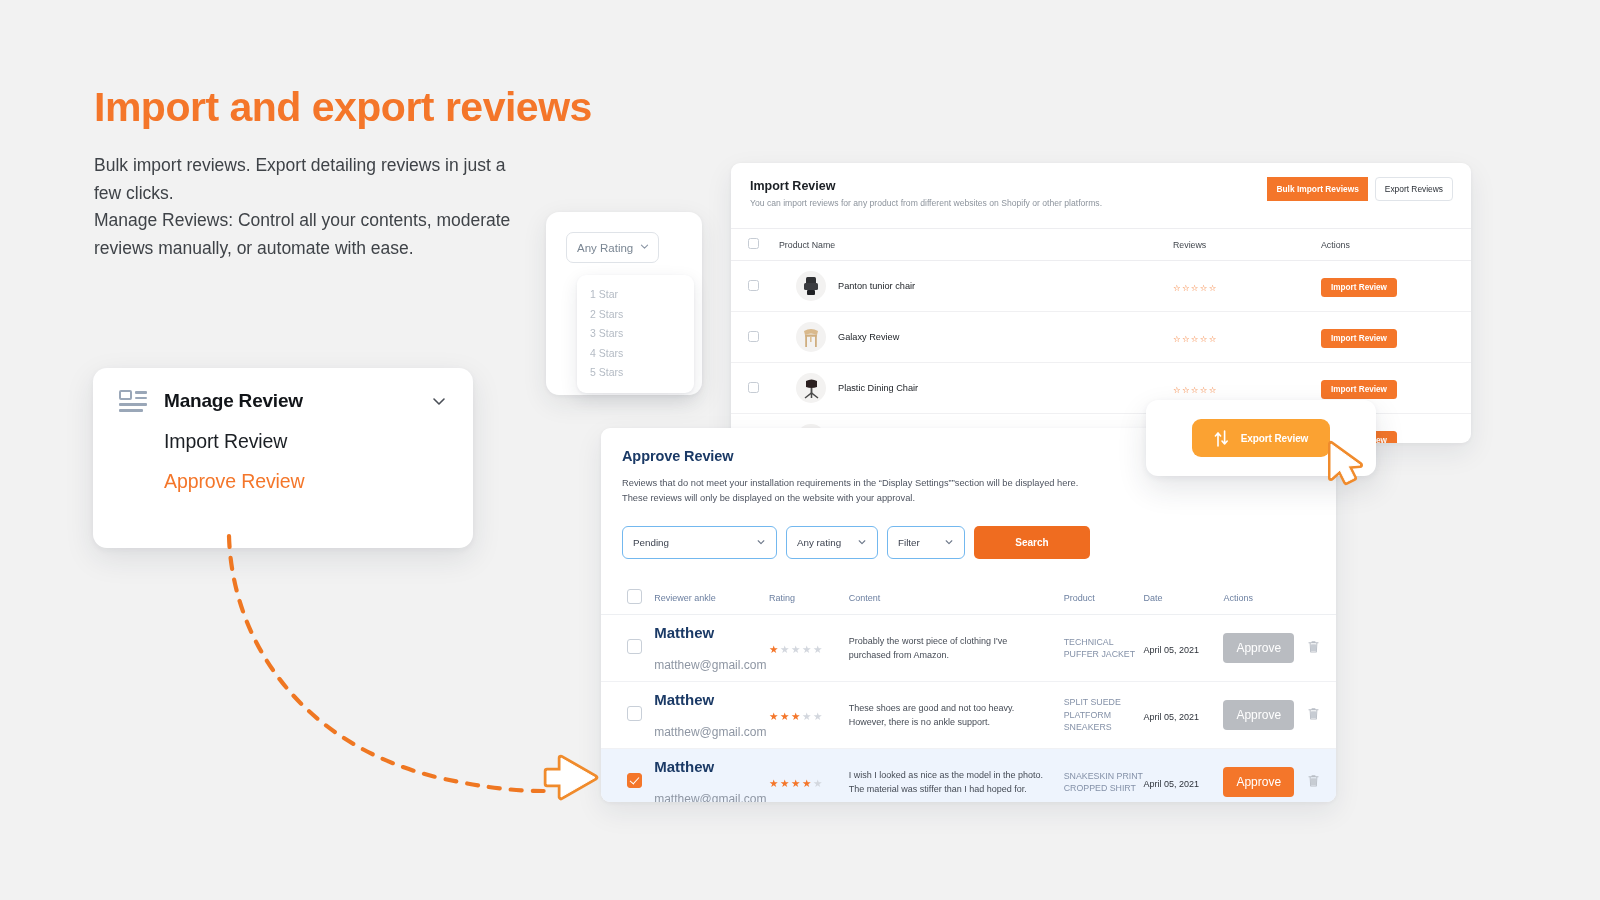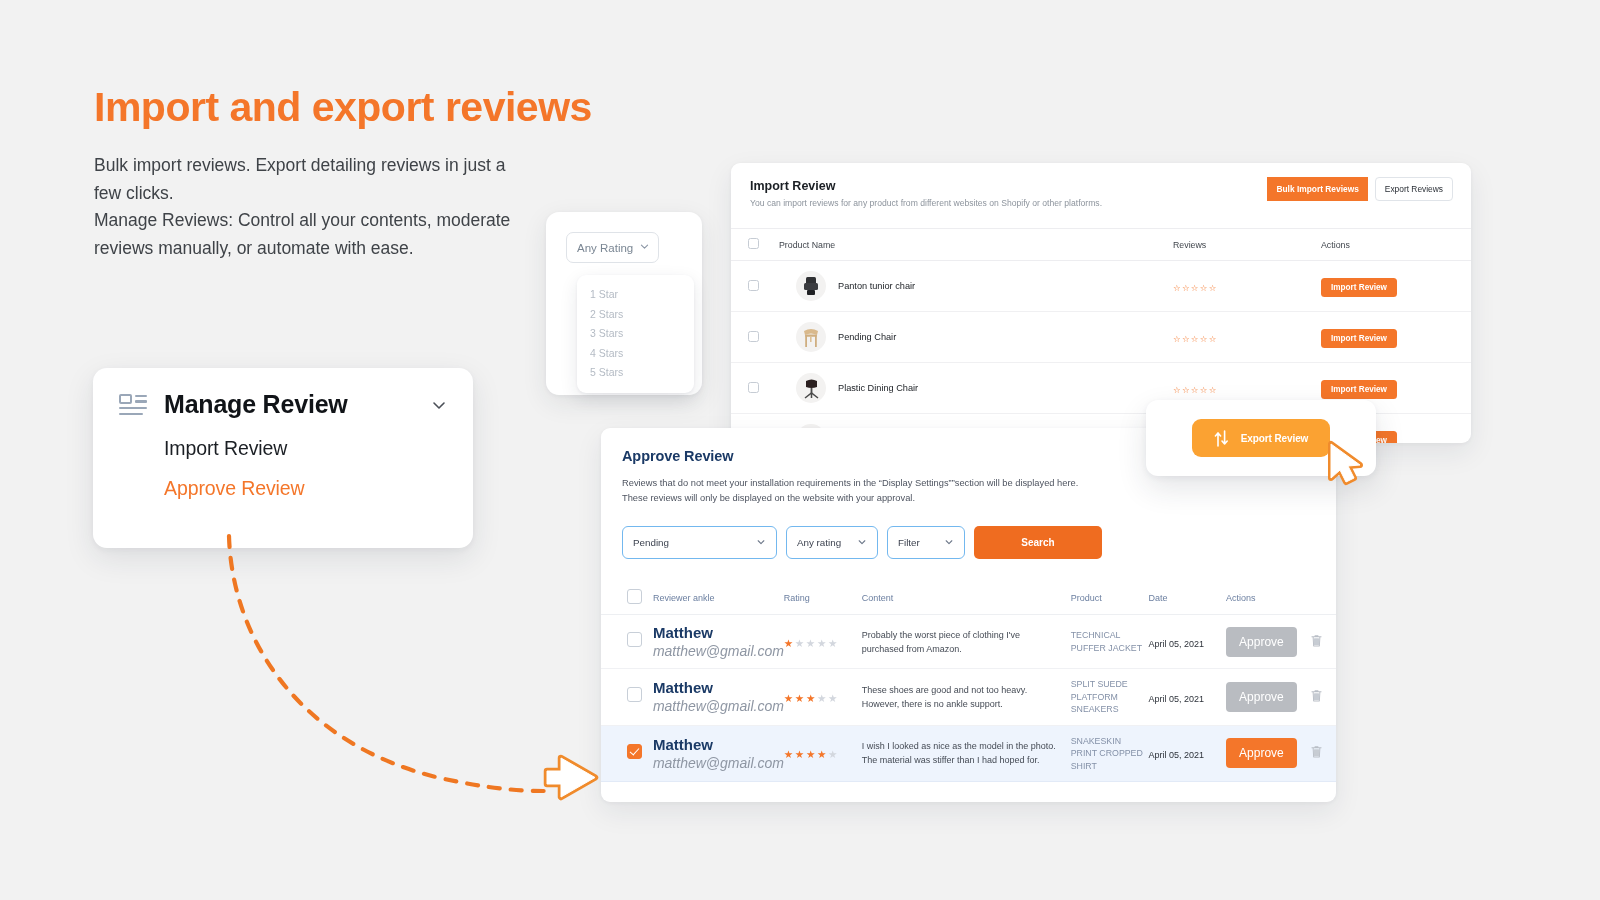--- a/index.html
+++ b/index.html
@@ -27,21 +27,21 @@
   
   .manage-card {
     position: absolute; left: 93px; top: 368px; width: 380px; height: 180px;
     background: #fff; border-radius: 14px;
     box-shadow: 0 10px 30px rgba(30,40,60,.10), 0 2px 6px rgba(30,40,60,.05);
     padding: 22px 26px;
   }
   .manage-head { display: flex; align-items: center; gap: 17px; }
   .list-icon { width: 28px; height: 22px; position: relative; flex: none; }
   .list-icon i { position: absolute; background: #9aa7b8; display: block; border-radius: 1px; }
-  .manage-title { font-size: 25px; font-weight: 700; color: #111418; letter-spacing: -0.2px; }
+  .manage-title { font-size: 19px; font-weight: 700; color: #111418; letter-spacing: -0.2px; }
   .chev-big { margin-left: auto; width: 16px; height: 16px; }
   .chev-big svg { display: block; }
   .manage-item {
     margin-top: 18px; padding-left: 45px;
     font-size: 19.5px; font-weight: 500; color: #1b1f24; letter-spacing: -0.1px;
   }
   .manage-item.active { color: #f4762a; margin-top: 17px; }
 
   
   .rating-card {
@@ -143,21 +143,21 @@
     height: 33px; border: 1px solid #73b8ef; border-radius: 6px; background: #fff;
     display: flex; align-items: center; padding: 0 10px; gap: 8px;
     font-size: 9.8px; color: #3d4350;
   }
   .f-sel.w1 { width: 155px; }
   .f-sel.w2 { width: 92px; }
   .f-sel.w3 { width: 78px; }
   .f-sel .chev { margin-left: auto; }
   .f-sel.w2 .chev, .f-sel.w3 .chev { margin-left: auto; }
   .btn-search {
-    width: 128px; height: 33px; background: #ef6c20; color: #fff; border: none;
+    width: 116px; height: 33px; background: #ef6c20; color: #fff; border: none;
     border-radius: 5px; font-size: 10px; font-weight: 600; font-family: inherit;
   }
   .atable { width: 100%; border-collapse: collapse; margin-top: 22px; }
   .atable th {
     text-align: left; font-size: 9px; font-weight: 500; color: #6b7fa0;
     padding: 8px 0; border-bottom: 1px solid #edeff2;
   }
   .atable td { padding: 9px 0; border-bottom: 1px solid #f0f1f4; vertical-align: middle; }
   .atable tr.sel td { background: #eef4fd; border-bottom-color: #e2eaf7; }
   .ac-chk { width: 52px; padding-left: 26px !important; }
@@ -169,21 +169,21 @@
   .ac-act { width: 110px; }
   .chk-lg { width: 15px; height: 15px; border: 1px solid #c8cfd8; border-radius: 3px; background: #fff; display: inline-block; }
   .chk-lg.on {
     background: #f4762a; border-color: #f4762a; position: relative;
   }
   .chk-lg.on::after {
     content: ""; position: absolute; left: 4px; top: 1.5px; width: 4px; height: 8px;
     border: solid #fff; border-width: 0 1.7px 1.7px 0; transform: rotate(42deg);
   }
   .rv-name { font-size: 15px; font-weight: 700; color: #1b3a66; }
-  .rv-mail { font-size: 14px; color: #8e96a3; margin-top: 2px; font-style: italic; }
+  .rv-mail { font-size: 12px; color: #8e96a3; margin-top: 17px; }
   .stars-lg { font-size: 10.5px; letter-spacing: 1.6px; color: #d3d7de; }
   .stars-lg b { color: #f4762a; font-weight: normal; }
   .rv-content { font-size: 9px; color: #454b55; line-height: 14px; }
   .rv-prod { font-size: 8.8px; color: #8491a8; line-height: 12.5px; }
   .rv-date { font-size: 9px; color: #2d323a; }
   .rv-actions { display: flex; align-items: center; gap: 14px; }
   .btn-approve {
     background: #b9bcc1; color: #fff; border: none; border-radius: 4px;
     font-size: 12px; font-weight: 500; padding: 8px 13px; font-family: inherit;
   }
@@ -284,21 +284,21 @@
               <div class="prod">
                 <span class="thumb">
                   <svg width="20" height="21" viewBox="0 0 20 21">
                     <path d="M3 4 Q10 0 17 4 L16 8 Q10 5 4 8 Z" fill="#d9b98c"></path>
                     <rect x="4" y="7.5" width="12" height="2.2" rx="1" fill="#cfae80"></rect>
                     <rect x="4.2" y="9" width="1.8" height="11" fill="#cfae80"></rect>
                     <rect x="14" y="9" width="1.8" height="11" fill="#cfae80"></rect>
                     <rect x="9" y="9" width="1.6" height="6" fill="#dcc096"></rect>
                   </svg>
                 </span>
-                <span class="prod-name">Pending Chair</span>
+                <span class="prod-name">Galaxy Review</span>
               </div>
             </td>
             <td class="col-rev"><span class="stars-sm">☆☆☆☆☆</span></td>
             <td class="col-act"><button class="btn-import">Import Review</button></td>
           </tr>
           <tr>
             <td class="col-chk"><span class="chk"></span></td>
             <td class="col-name">
               <div class="prod">
                 <span class="thumb">

